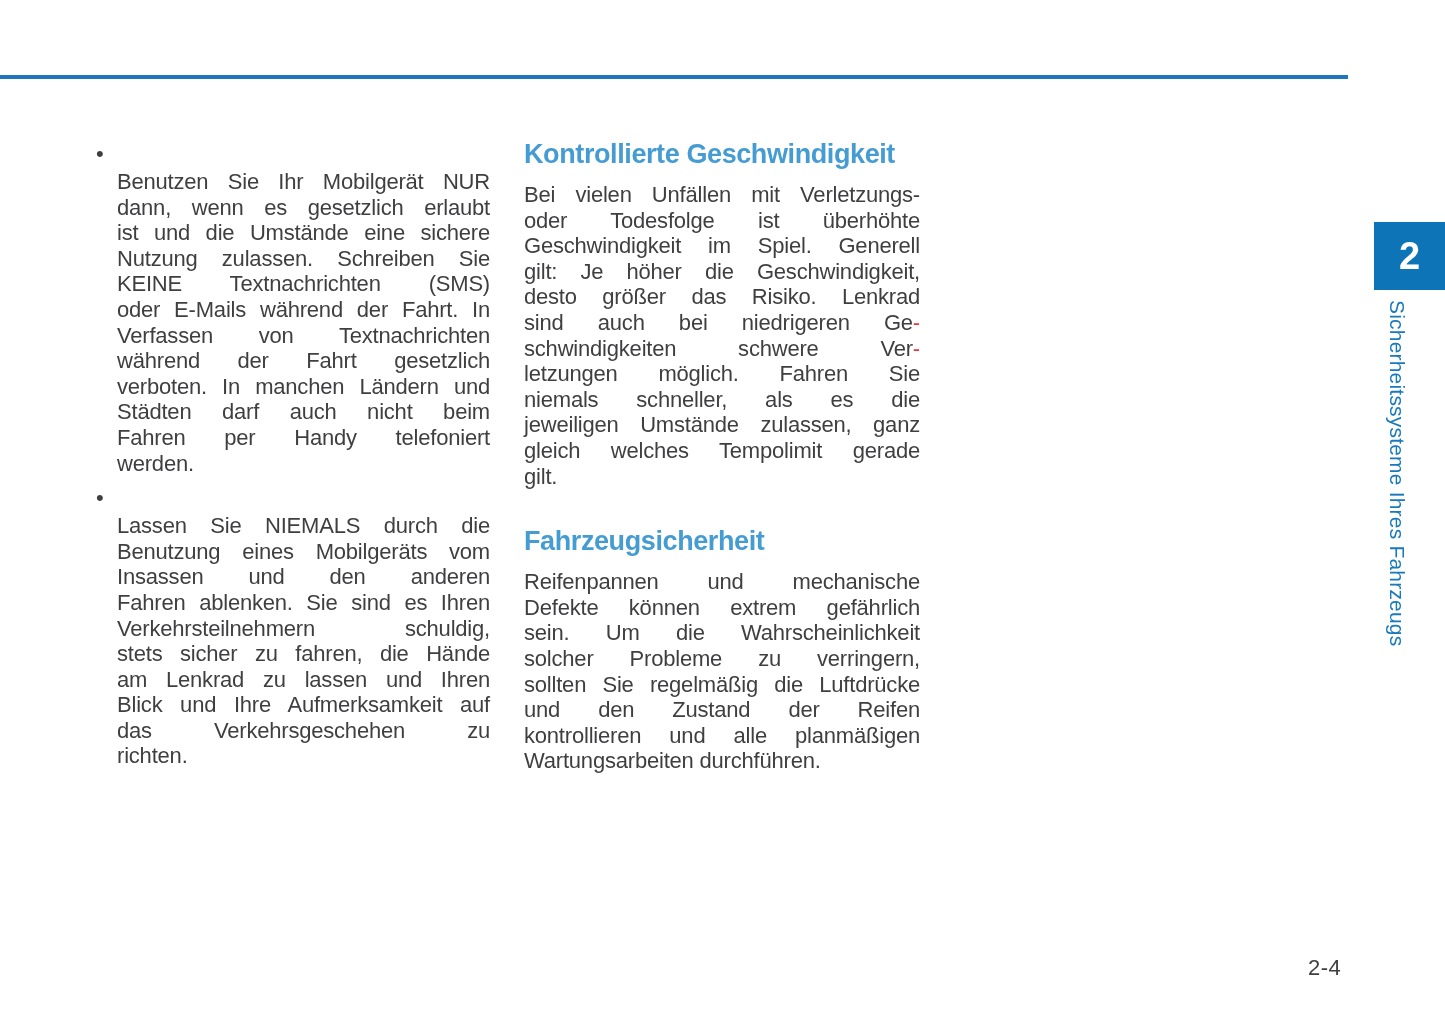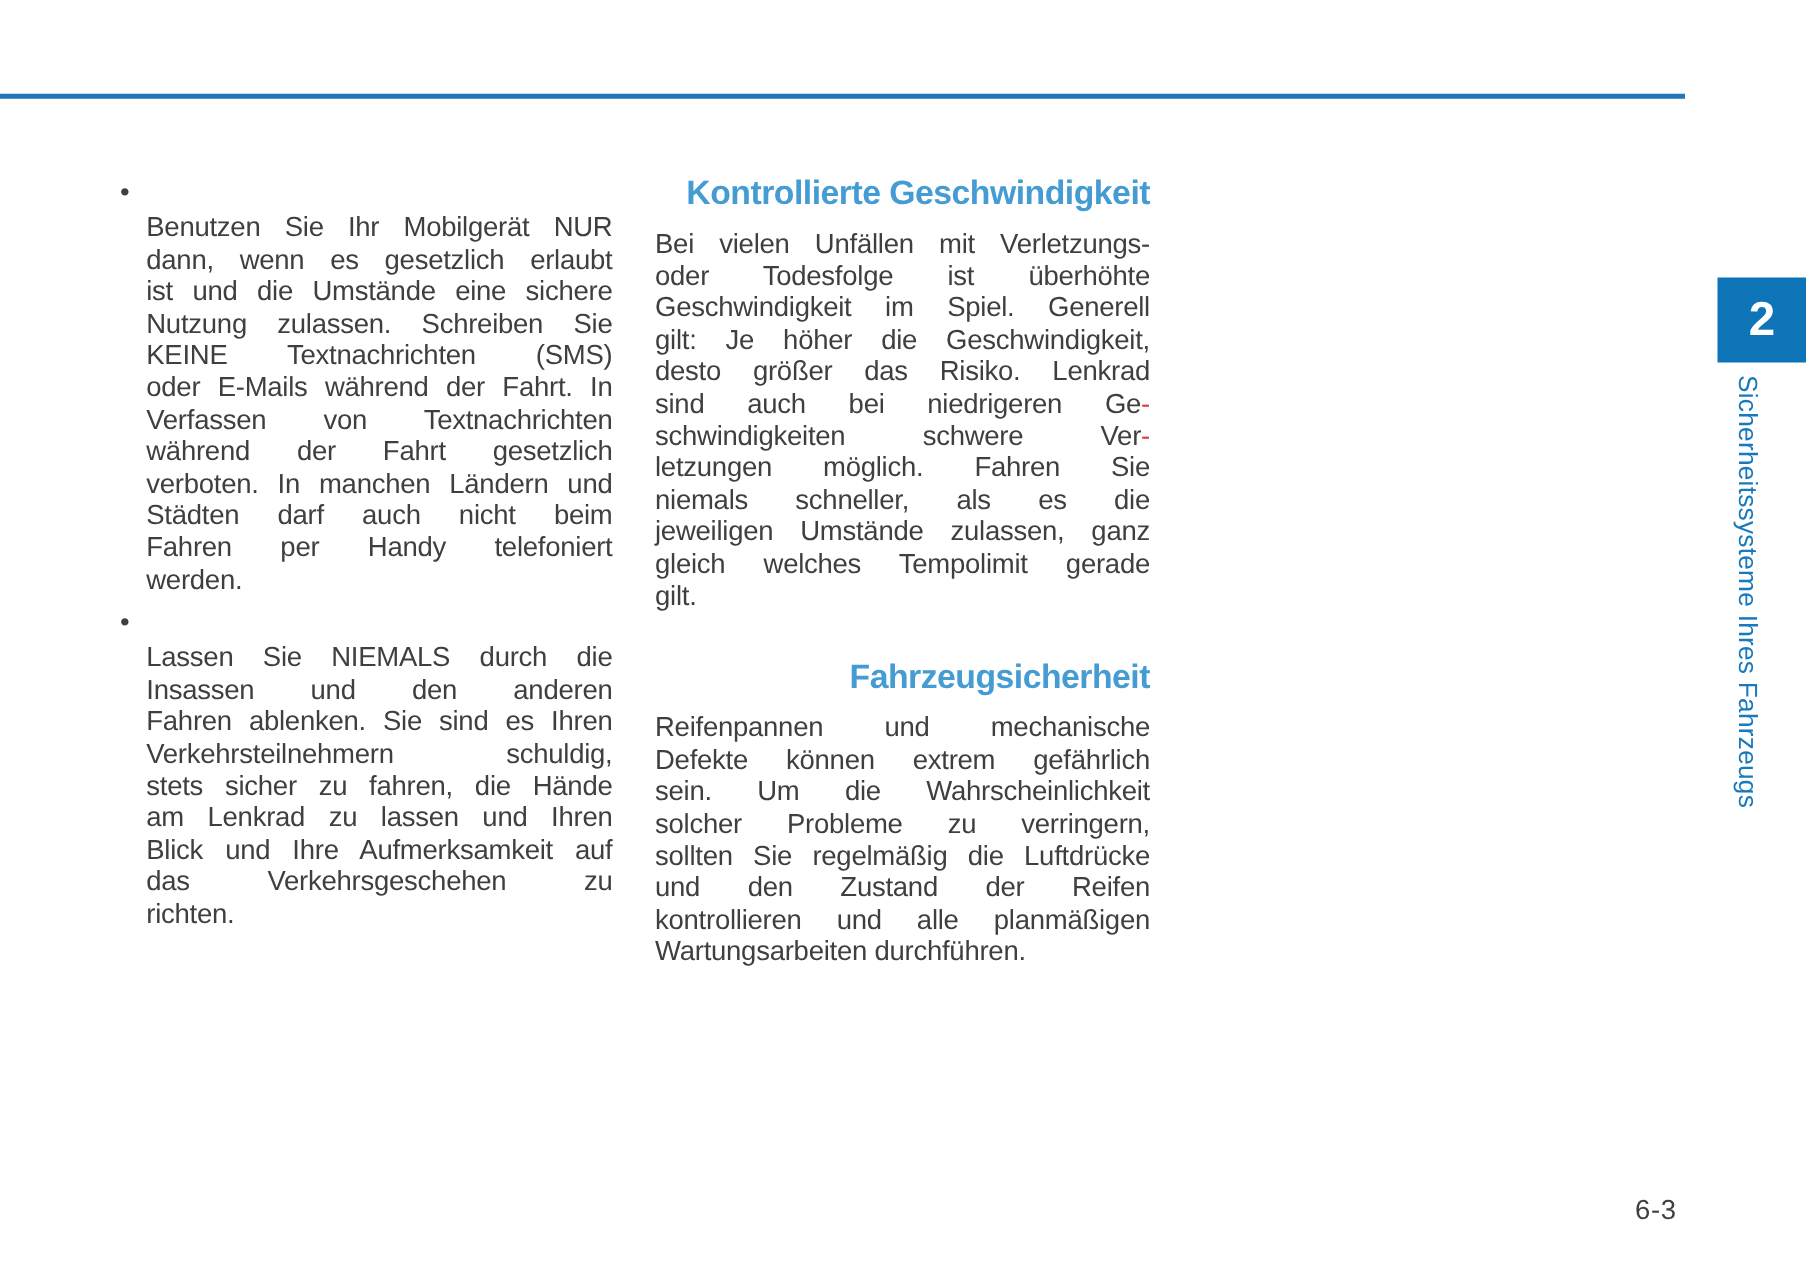--- a/index.html
+++ b/index.html
@@ -43,21 +43,20 @@
     left: 524px; top: 139px;
     width: 396px;
   }
   .right-col h2 {
     margin: 0 0 12px 0;
     font-size: 27px;
     line-height: 31px;
     font-weight: bold;
     letter-spacing: -0.4px;
     color: var(--c-heading, #459cd3);
-    text-align: right;
   }
   .right-col section + section h2 { margin-top: 37px; }
   .side-tab {
     position: absolute;
     left: 1374px; top: 222px;
     width: 71px; height: 68px;
     background: var(--c-tab_bg, #0d74b8);
     color: var(--c-tab_text, #ffffff);
     display: flex; align-items: center; justify-content: center;
     font-size: 38px; font-weight: bold;
@@ -100,20 +99,21 @@
           <div class="line">verboten. In manchen Ländern und</div>
           <div class="line">Städten darf auch nicht beim</div>
           <div class="line">Fahren per Handy telefoniert</div>
           <div class="line last">werden.</div>
         </div>
     </div>
     <div class="bullet">
       <span class="bullet-marker">•</span>
       <div class="bullet-lines">
           <div class="line">Lassen Sie NIEMALS durch die</div>
+          <div class="line">Benutzung eines Mobilgeräts vom</div>
           <div class="line">Insassen und den anderen</div>
           <div class="line">Fahren ablenken. Sie sind es Ihren</div>
           <div class="line">Verkehrsteilnehmern schuldig,</div>
           <div class="line">stets sicher zu fahren, die Hände</div>
           <div class="line">am Lenkrad zu lassen und Ihren</div>
           <div class="line">Blick und Ihre Aufmerksamkeit auf</div>
           <div class="line">das Verkehrsgeschehen zu</div>
           <div class="line last">richten.</div>
         </div>
     </div>
@@ -151,15 +151,15 @@
         </div>
     </section>
   </div>
 
   <div class="side-tab">
     <span>2</span>
   </div>
 
   <div class="side-title">Sicherheitssysteme Ihres Fahrzeugs</div>
 
-  <div class="page-number">6-3</div>
+  <div class="page-number">2-4</div>
 
 </div>
 
 </body></html>

